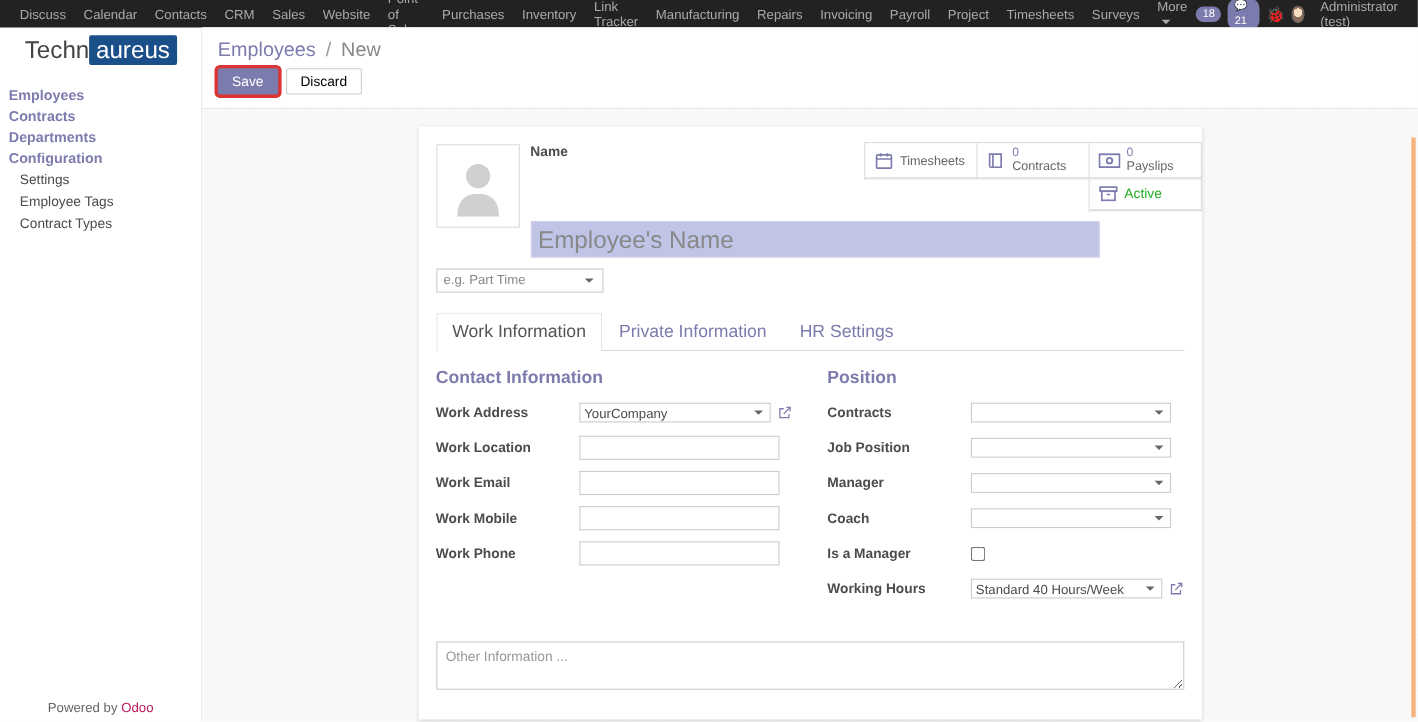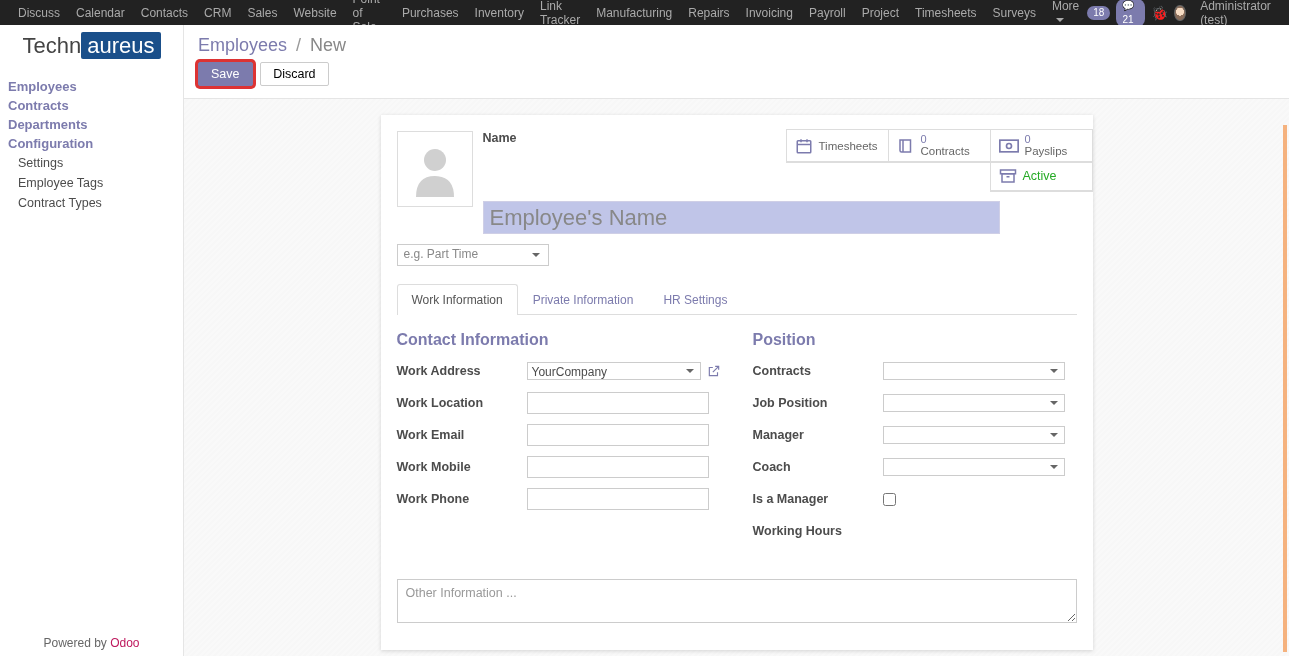--- a/index.html
+++ b/index.html
@@ -48,21 +48,21 @@
     .emp-photo { width: 76px; height: 76px; border: 1px solid #ddd; display: flex; align-items: center; justify-content: center; color: #ccc; }
     .name-label { color: #4c4c4c; font-weight: bold; font-size: 12.5px; margin-top: 0; }
     
     .emp-name-input { margin-top: 60px; width: 517px; height: 33px; background: #c0c5e8; border: 1px solid #cfcfe6; font-size: 22px; color: #888; padding: 2px 6px; font-family: inherit; }
     .emp-name-input::placeholder { color: #888; }
     
     .tag-select { margin-top: 10px; width: 152px; height: 22px; border: 1px solid #ccc; background: #fff; position: relative; font-size: 12px; color: #888; padding: 2px 6px; cursor: pointer; }
     .tag-select::after { content: ""; position: absolute; right: 8px; top: 50%; transform: translateY(-50%); border-top: 4px solid #666; border-left: 4px solid transparent; border-right: 4px solid transparent; }
     
     .tabs { margin-top: 18px; border-bottom: 1px solid #ddd; display: flex; }
-    .tab { padding: 8px 14px; font-size: 12px; cursor: pointer; color: #7c7bad; border: 1px solid transparent; border-bottom: none; margin-bottom: -1px; text-align: center; }
+    .tab { padding: 8px 14px; font-size: 16px; cursor: pointer; color: #7c7bad; border: 1px solid transparent; border-bottom: none; margin-bottom: -1px; text-align: center; }
     .tab.active { color: #555; border-color: #ddd; background: #fff; border-radius: 3px 3px 0 0; }
     
     .form-cols { display: flex; gap: 32px; margin-top: 16px; }
     .col { flex: 1; }
     .section-title { color: #7c7bad; font-size: 16px; font-weight: bold; margin-bottom: 10px; }
     .field-row { display: flex; align-items: center; margin-bottom: 8px; min-height: 24px; }
     .field-label { width: 130px; font-size: 12.5px; font-weight: bold; color: #4c4c4c; }
     .field-input { flex: 1; display: flex; align-items: center; gap: 6px; }
     .text-input { width: 100%; max-width: 182px; height: 22px; border: 1px solid #ccc; padding: 2px 4px; font-size: 12px; font-family: inherit; }
     .sel-input { width: 100%; max-width: 182px; height: 18px; border: 1px solid #ccc; padding: 2px 4px; font-size: 12px; position: relative; background: #fff; cursor: pointer; }
@@ -278,20 +278,30 @@
                 </div>
             </div>
             <div class="field-row">
               <div class="field-label">Is a Manager</div>
               <div class="field-input">
                   <input type="checkbox" style="">
                 </div>
             </div>
             <div class="field-row">
               <div class="field-label">Working Hours</div>
+              <div class="field-input">
+                <div class="sel-input">Standard 40 Hours/Week</div>
+                <span class="ext-link">
+                  <svg width="14" height="14" viewBox="0 0 24 24" fill="none" stroke="#7c7bad" stroke-width="2">
+                      <path d="M14 4h6v6"></path>
+                      <path d="M20 4L10 14"></path>
+                      <path d="M18 14v6H4V6h6"></path>
+                    </svg>
+                </span>
+              </div>
             </div>
           </div>
         </div>
 
         <textarea class="other-info" placeholder="Other Information ..." style=""></textarea>
       </div>
     </div>
   </div>
 </div>
 

